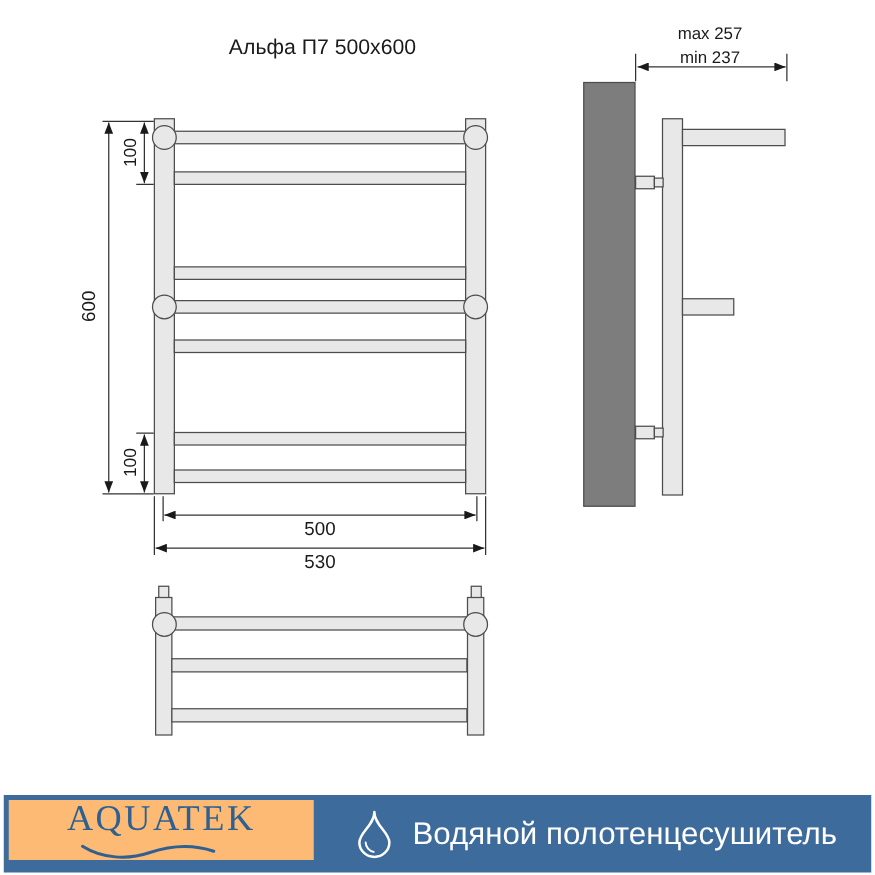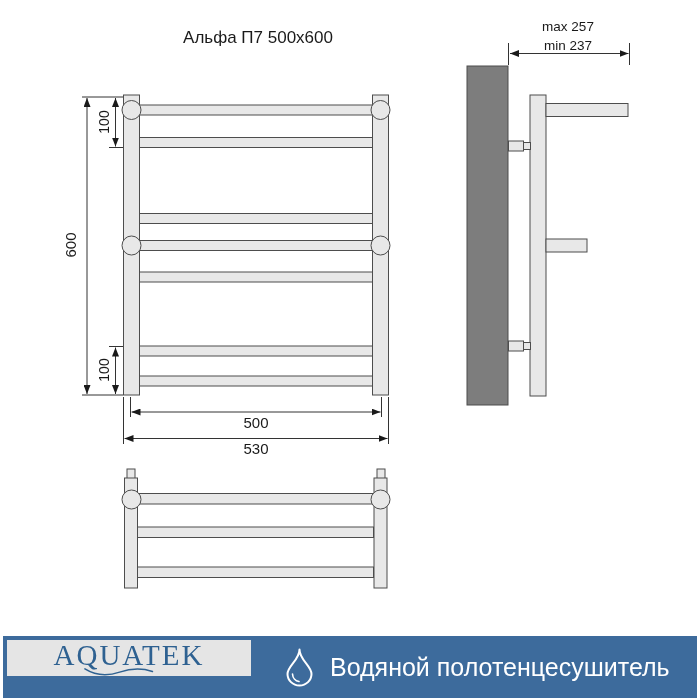--- a/index.html
+++ b/index.html
@@ -2,22 +2,22 @@
 <html><head>
 <meta charset="utf-8">
 <style>
   html,body{margin:0;padding:0;background:#ffffff;}
   .page{position:relative;width:700px;height:700px;background:#ffffff;overflow:hidden;
         font-family:"Liberation Sans",sans-serif;}
   svg text{font-family:"Liberation Sans",sans-serif;fill:#1a1a1a;}
   .drawing{position:absolute;left:0;top:0;}
   
   .footer{position:absolute;left:3px;top:636px;width:694px;height:62px;background:#3d6b9c;}
-  .logo-box{position:absolute;left:4px;top:4px;width:244px;height:36px;background:#e5e5e5;
-            display:flex;flex-direction:column;align-items:center;justify-content:flex-start;}
+  .logo-box{position:absolute;left:4px;top:4px;width:244px;height:48px;background:#fdba74;
+            display:flex;flex-direction:column;align-items:center;justify-content:space-between;}
   .brand{font-family:"Liberation Serif",serif;font-size:29px;line-height:1;
          letter-spacing:2px;color:#2e6191;margin-top:1px;}
   .wave{margin-top:-3px;transform:translateX(-10px);}
   .footer-right{position:absolute;left:282px;top:0;height:62px;display:flex;
                 align-items:center;gap:16px;}
   .product{color:#ffffff;font-size:25px;white-space:nowrap;}
 </style>
 </head>
 <body>
 

